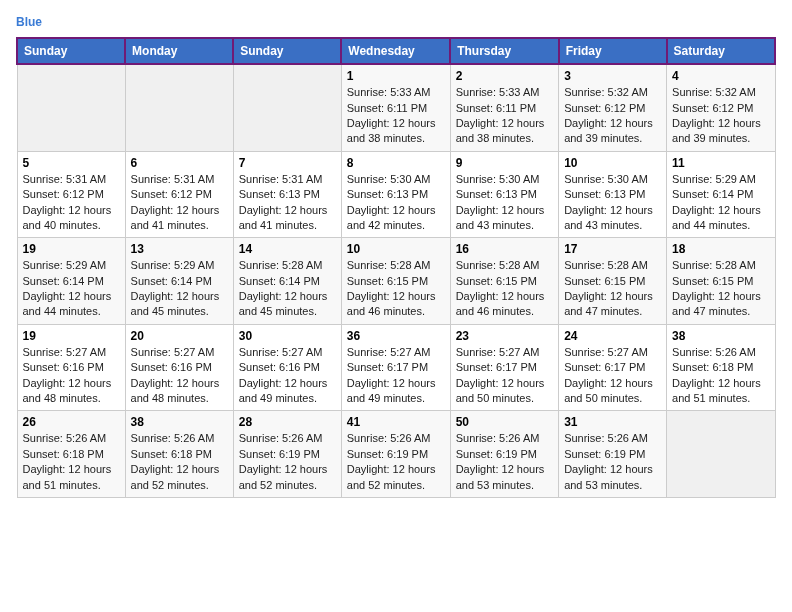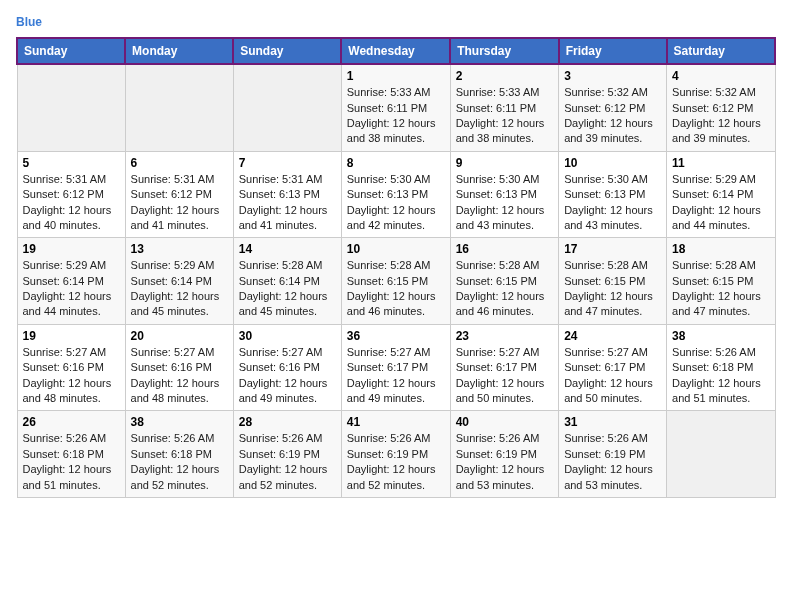--- a/index.html
+++ b/index.html
@@ -239,21 +239,21 @@
         </td>
         <td>
           <span class="day-num">28</span>
           <div class="day-info">Sunrise: 5:26 AM<br>Sunset: 6:19 PM<br>Daylight: 12 hours and 52 minutes.</div>
         </td>
         <td>
           <span class="day-num">41</span>
           <div class="day-info">Sunrise: 5:26 AM<br>Sunset: 6:19 PM<br>Daylight: 12 hours and 52 minutes.</div>
         </td>
         <td>
-          <span class="day-num">40</span>
+          <span class="day-num">50</span>
           <div class="day-info">Sunrise: 5:26 AM<br>Sunset: 6:19 PM<br>Daylight: 12 hours and 53 minutes.</div>
         </td>
         <td>
           <span class="day-num">31</span>
           <div class="day-info">Sunrise: 5:26 AM<br>Sunset: 6:19 PM<br>Daylight: 12 hours and 53 minutes.</div>
         </td>
         <td class="empty-cell"></td>
       </tr>
     </tbody>
 </table>

